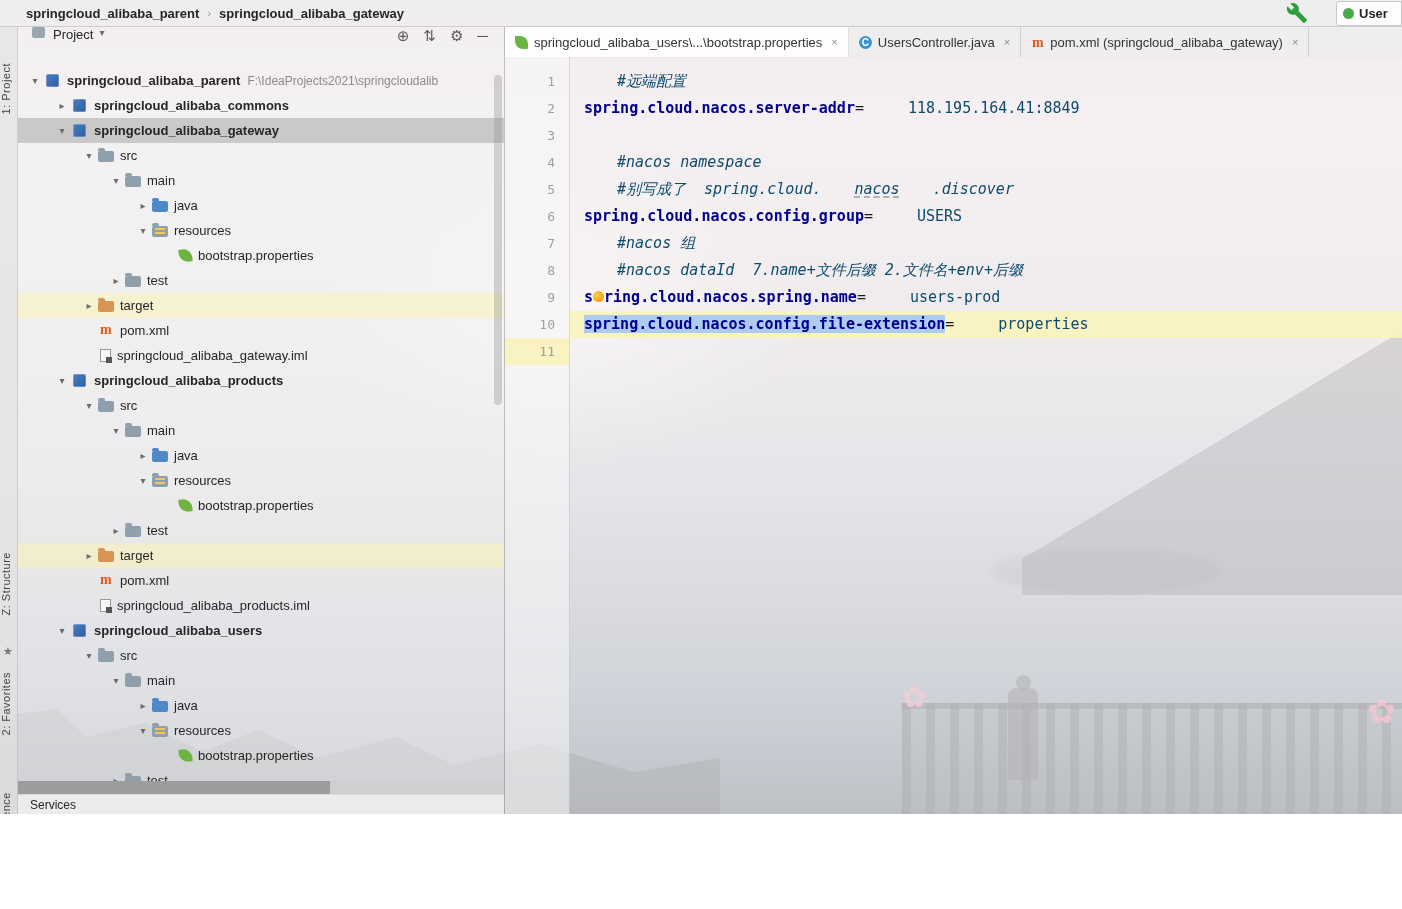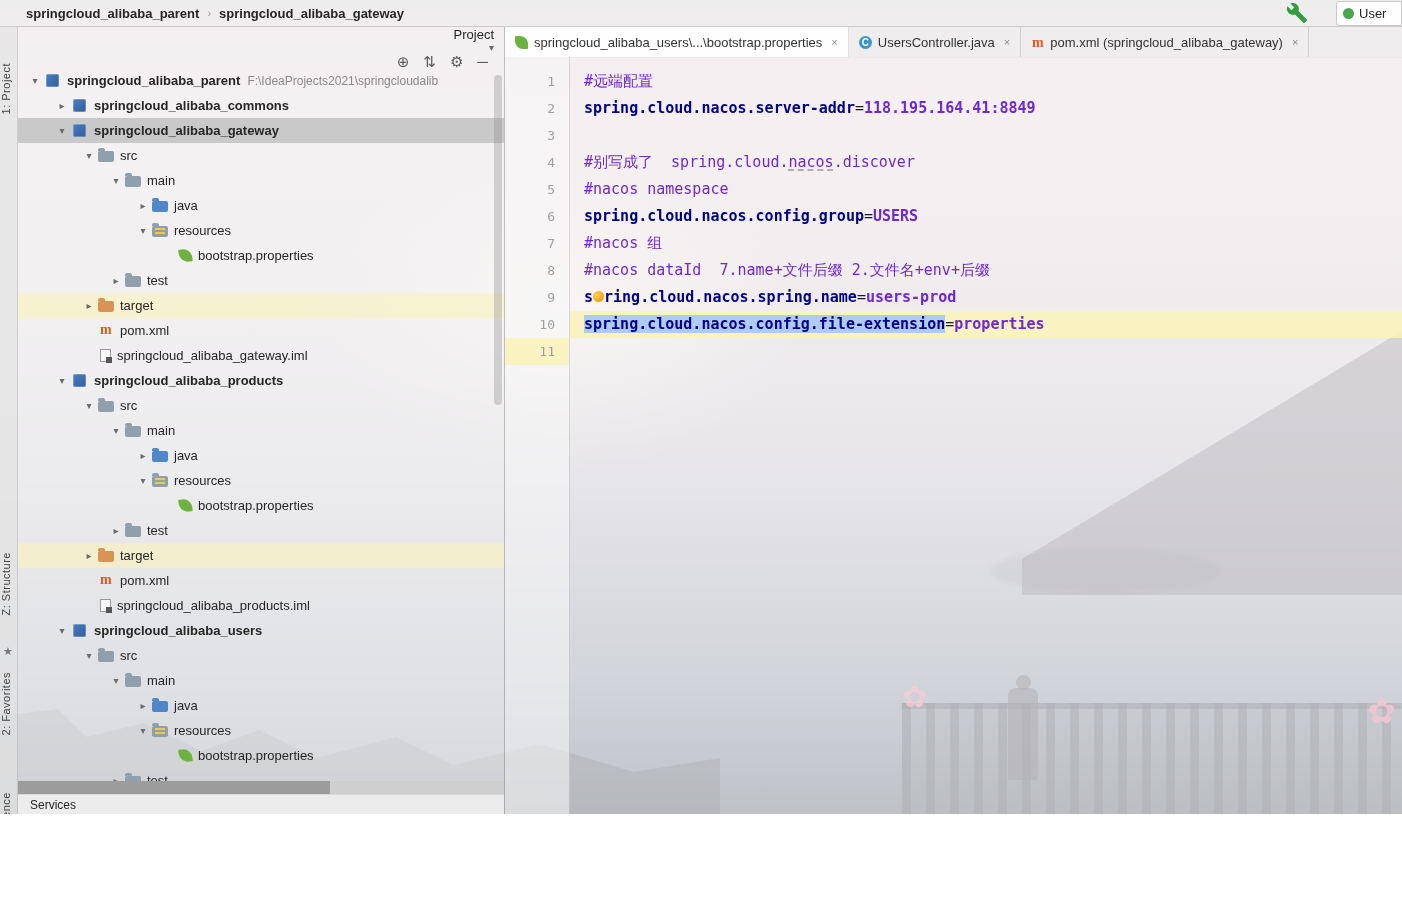--- a/index.html
+++ b/index.html
@@ -29,36 +29,36 @@
   .pw2{right:6px;bottom:86px;font-size:34px;color:rgba(228,106,140,0.85);}
 
   
   .topbar{position:absolute;left:0;top:0;width:100%;height:27px;background:rgba(240,240,240,0.92);
           border-bottom:1px solid rgba(0,0,0,0.14);display:flex;align-items:center;z-index:5;box-sizing:border-box;}
   #breadcrumbs{display:flex;align-items:center;padding-left:26px;font-size:13px;font-weight:bold;}
   .crumb-sep{color:#9a9a9a;font-size:11px;margin:0 8px;font-weight:normal;}
   .topbar-right{margin-left:auto;display:flex;align-items:center;gap:28px;padding-right:0;}
   .wrench{width:22px;height:22px;display:inline-block;}
   .usertab{height:23px;background:rgba(255,255,255,0.95);border:1px solid #c8c8c8;border-radius:3px 0 0 3px;
-           display:flex;align-items:center;gap:5px;padding:0 6px;font-size:13px;width:52px;overflow:hidden;}
+           display:flex;align-items:center;gap:5px;padding:0 6px;font-size:13px;width:52px;overflow:hidden;font-weight:bold;}
   .udot{width:11px;height:11px;border-radius:50%;background:#49a84c;flex:none;}
 
   
   .strip{position:absolute;left:0;top:27px;width:18px;bottom:0;background:rgba(232,232,232,0.92);
          border-right:1px solid rgba(0,0,0,0.1);z-index:4;box-sizing:border-box;}
   .stripe-item{position:absolute;left:0;width:18px;writing-mode:vertical-rl;transform:rotate(180deg);
                font-size:11px;color:#444;text-align:center;letter-spacing:.5px;white-space:nowrap;}
   .stripe-star{position:absolute;left:3px;width:14px;font-size:11px;color:#777;}
   .pos-project{top:36px;} .pos-structure{top:525px;} .pos-favorites-star{top:618px;}
   .pos-favorites{top:645px;} .pos-persistence{top:765px;} .pos-web{top:880px;}
 
   
   .ppanel{position:absolute;left:18px;top:27px;width:487px;bottom:0;background:rgba(248,248,248,0.78);
           border-right:1px solid rgba(110,110,110,0.4);z-index:3;box-sizing:border-box;}
-  .phead{height:32px;display:flex;align-items:flex-end;padding:0 10px 0 14px;font-size:13px;flex-direction:column;}
+  .phead{height:32px;display:flex;align-items:flex-start;padding:0 10px 0 14px;font-size:13px;}
   .phead-icon{width:13px;height:11px;background:#9aa7b2;border-radius:2px;margin-right:8px;position:relative;}
   .phead-icon::before{content:'';position:absolute;top:-3px;left:0;width:6px;height:3px;background:#9aa7b2;border-radius:2px 2px 0 0;}
   .pcaret{color:#6b6b6b;font-size:10px;margin-left:6px;}
   .phead-icons{margin-left:auto;display:flex;gap:14px;color:#5a5a5a;font-size:15px;padding-right:6px;}
   .phead-icons span{cursor:default;}
   #tree{position:absolute;top:41px;left:0;right:0;bottom:33px;overflow:hidden;font-size:13px;}
   .trow{height:25px;display:flex;align-items:center;white-space:nowrap;}
   .trow.selected{background:rgba(168,168,168,0.55);}
   .trow.hl{background:rgba(250,243,180,0.55);}
   .chev{display:inline-block;width:18px;flex:none;color:#6b6b6b;font-size:10px;text-align:center;}
@@ -96,24 +96,24 @@
   .tclose{color:#8a8a8a;font-size:11px;margin-left:9px;}
   .editor-body{position:absolute;top:30px;left:0;right:0;bottom:0;background:rgba(255,255,255,0.62);}
   .gutter{position:absolute;left:0;top:0;bottom:0;width:65px;padding-top:11px;box-sizing:border-box;
           background:rgba(247,247,247,0.55);border-right:1px solid rgba(0,0,0,0.12);
           font-family:"DejaVu Sans Mono",monospace;font-size:13px;color:#a0a0a0;}
   .num{height:27px;line-height:27px;text-align:right;padding-right:14px;}
   .codewrap{position:absolute;left:65px;right:0;top:0;bottom:0;padding-top:11px;box-sizing:border-box;
             font-family:"DejaVu Sans Mono",monospace;font-size:15px;color:#1a1a1a;overflow:hidden;}
   .code-line{height:27px;line-height:27px;padding-left:14px;white-space:pre;}
   .cur{background:rgba(250,243,187,0.9);}
-  .c{color:#6d28d9;}
+  .c{color:#0c4a6e;font-style:italic;margin-left:33px;}
   .k{color:#000090;font-weight:bold;}
   .o{color:#1a1a1a;}
-  .v{color:#6d28d9;font-weight:bold;}
+  .v{color:#0c4a6e;font-weight:normal;margin-left:44px;}
   .u{text-decoration:underline dashed #9a9a9a;text-underline-offset:3px;}
   .sel{background:#aecbf0;}
   .dotk{display:inline-block;width:11px;height:11px;border-radius:50%;vertical-align:middle;margin-bottom:2px;
         background:radial-gradient(circle at 35% 35%,#ffd24a,#f08a00);}
 </style>
 </head>
 <body>
 
 <div class="app">
 
@@ -370,22 +370,22 @@
           <div class="num">7</div>
           <div class="num">8</div>
           <div class="num">9</div>
           <div class="num">10</div>
           <div class="num cur">11</div>
         </div>
       <div class="codewrap" id="code">
           <div class="code-line"><span class="c">#远端配置</span></div>
           <div class="code-line"><span class="k">spring.cloud.nacos.server-addr</span><span class="o">=</span><span class="v">118.195.164.41:8849</span></div>
           <div class="code-line"></div>
+          <div class="code-line"><span class="c">#nacos namespace</span></div>
           <div class="code-line"><span class="c">#别写成了  spring.cloud.</span><span class="c u">nacos</span><span class="c">.discover</span></div>
-          <div class="code-line"><span class="c">#nacos namespace</span></div>
           <div class="code-line"><span class="k">spring.cloud.nacos.config.group</span><span class="o">=</span><span class="v">USERS</span></div>
           <div class="code-line"><span class="c">#nacos 组</span></div>
           <div class="code-line"><span class="c">#nacos dataId  7.name+文件后缀 2.文件名+env+后缀</span></div>
           <div class="code-line"><span class="k">s</span><span class="dotk"></span><span class="k">ring.cloud.nacos.spring.name</span><span class="o">=</span><span class="v">users-prod</span></div>
           <div class="code-line cur"><span class="k sel">spring.cloud.nacos.config.file-extension</span><span class="o">=</span><span class="v">properties</span></div>
         </div>
     </div>
   </div>
 
 </div>

